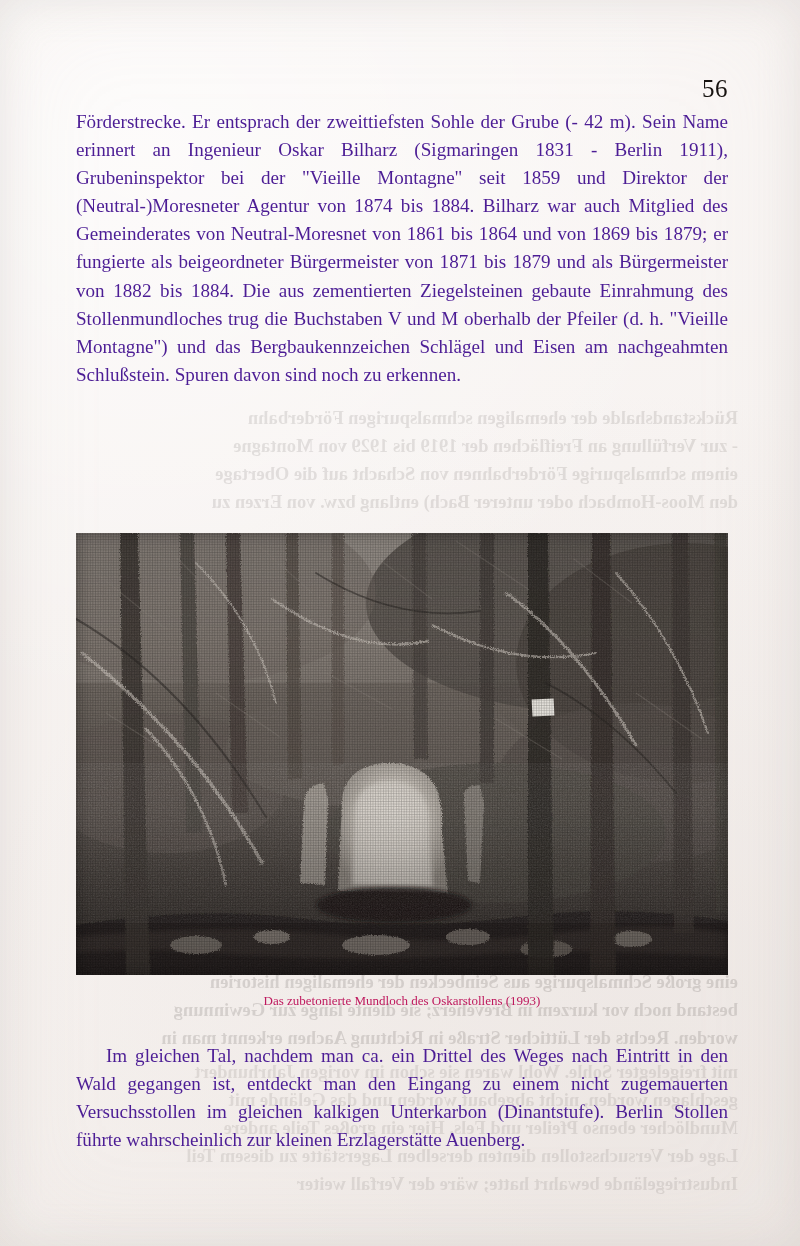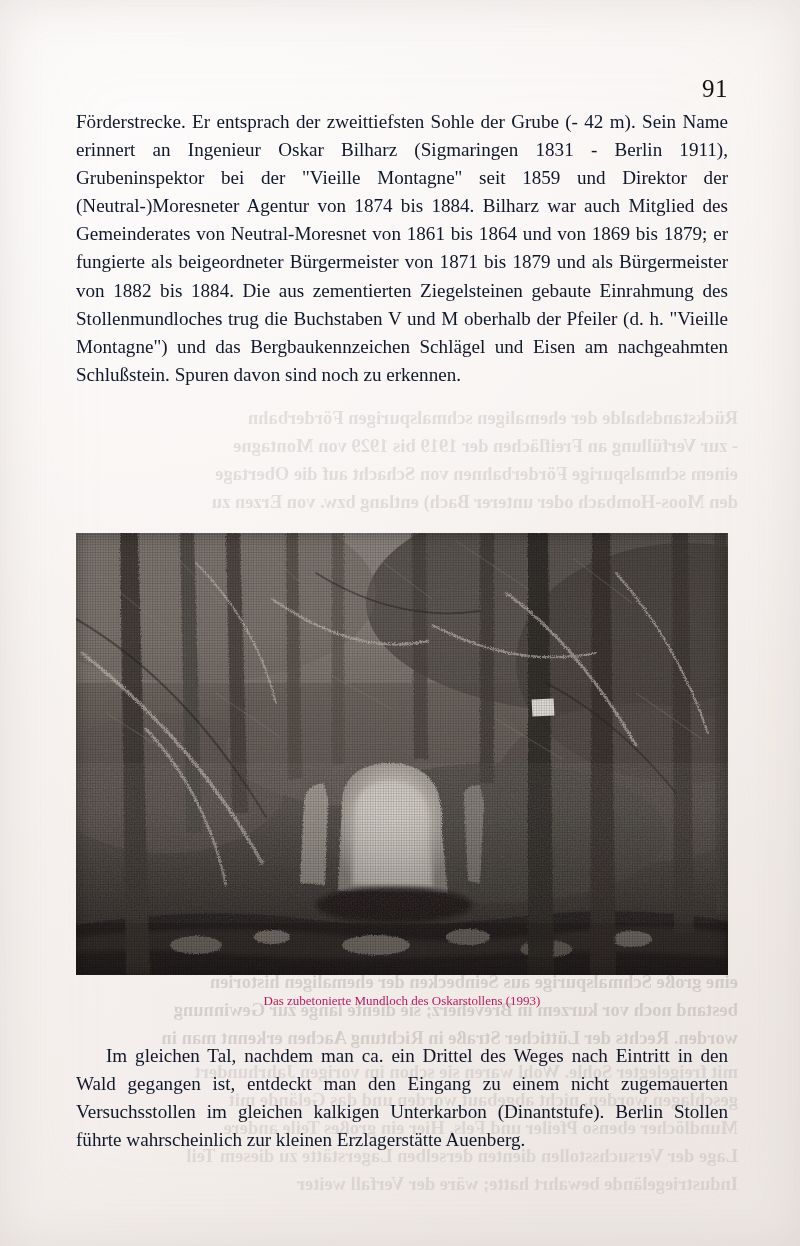--- a/index.html
+++ b/index.html
@@ -81,21 +81,21 @@
     left: 76px;
     width: 652px;
     z-index: 5;
   }
 
   .body-par {
     font-size: 19.1px;
     line-height: 28.1px;
     text-align: justify;
     text-justify: inter-word;
-    color: #0f172a;
+    color: #4c1d95;
     margin: 0;
     text-rendering: optimizeLegibility;
   }
   .par-top    { top: 108px; }
   .par-bottom { top: 1042px; }
   .par-indent { text-indent: 30px; }
 
   
   .photo-wrap {
     position: absolute;
@@ -154,21 +154,21 @@
 
 <div class="page">
 
   <div class="paper-grain"></div>
 
   <div class="bleed-layer bleed-top">Rückstandshalde der ehemaligen schmalspurigen Förderbahn
 - zur Verfüllung an Freiflächen der 1919 bis 1929 von Montagne
 einem schmalspurige Förderbahnen von Schacht auf die Obertage
 den Moos-Hombach oder unterer Bach) entlang bzw. von Erzen zu</div>
 
-  <div class="folio">91</div>
+  <div class="folio">56</div>
 
   <div class="col par-top" style="top:108px;">
     <p class="body-par">Förderstrecke. Er entsprach der zweittiefsten Sohle der Grube (- 42 m). Sein Name erinnert an Ingenieur Oskar Bilharz (Sigmaringen 1831 - Berlin 1911), Grubeninspektor bei der "Vieille Montagne" seit 1859 und Direktor der (Neutral-)Moresneter Agentur von 1874 bis 1884. Bilharz war auch Mitglied des Gemeinderates von Neutral-Moresnet von 1861 bis 1864 und von 1869 bis 1879; er fungierte als beigeordneter Bürgermeister von 1871 bis 1879 und als Bürgermeister von 1882 bis 1884. Die aus zementierten Ziegelsteinen gebaute Einrahmung des Stollenmundloches trug die Buchstaben V und M oberhalb der Pfeiler (d. h. "Vieille Montagne") und das Bergbaukennzeichen Schlägel und Eisen am nachgeahmten Schlußstein. Spuren davon sind noch zu erkennen.</p>
   </div>
 
   <figure class="photo-wrap" style="margin:0;">
     <svg class="photo-svg" viewBox="0 0 652 442" preserveAspectRatio="none">
       <defs>
         <linearGradient id="skyFade" x1="0" y1="0" x2="0" y2="1">
           <stop offset="0%" stop-color="#9a938c"></stop>

